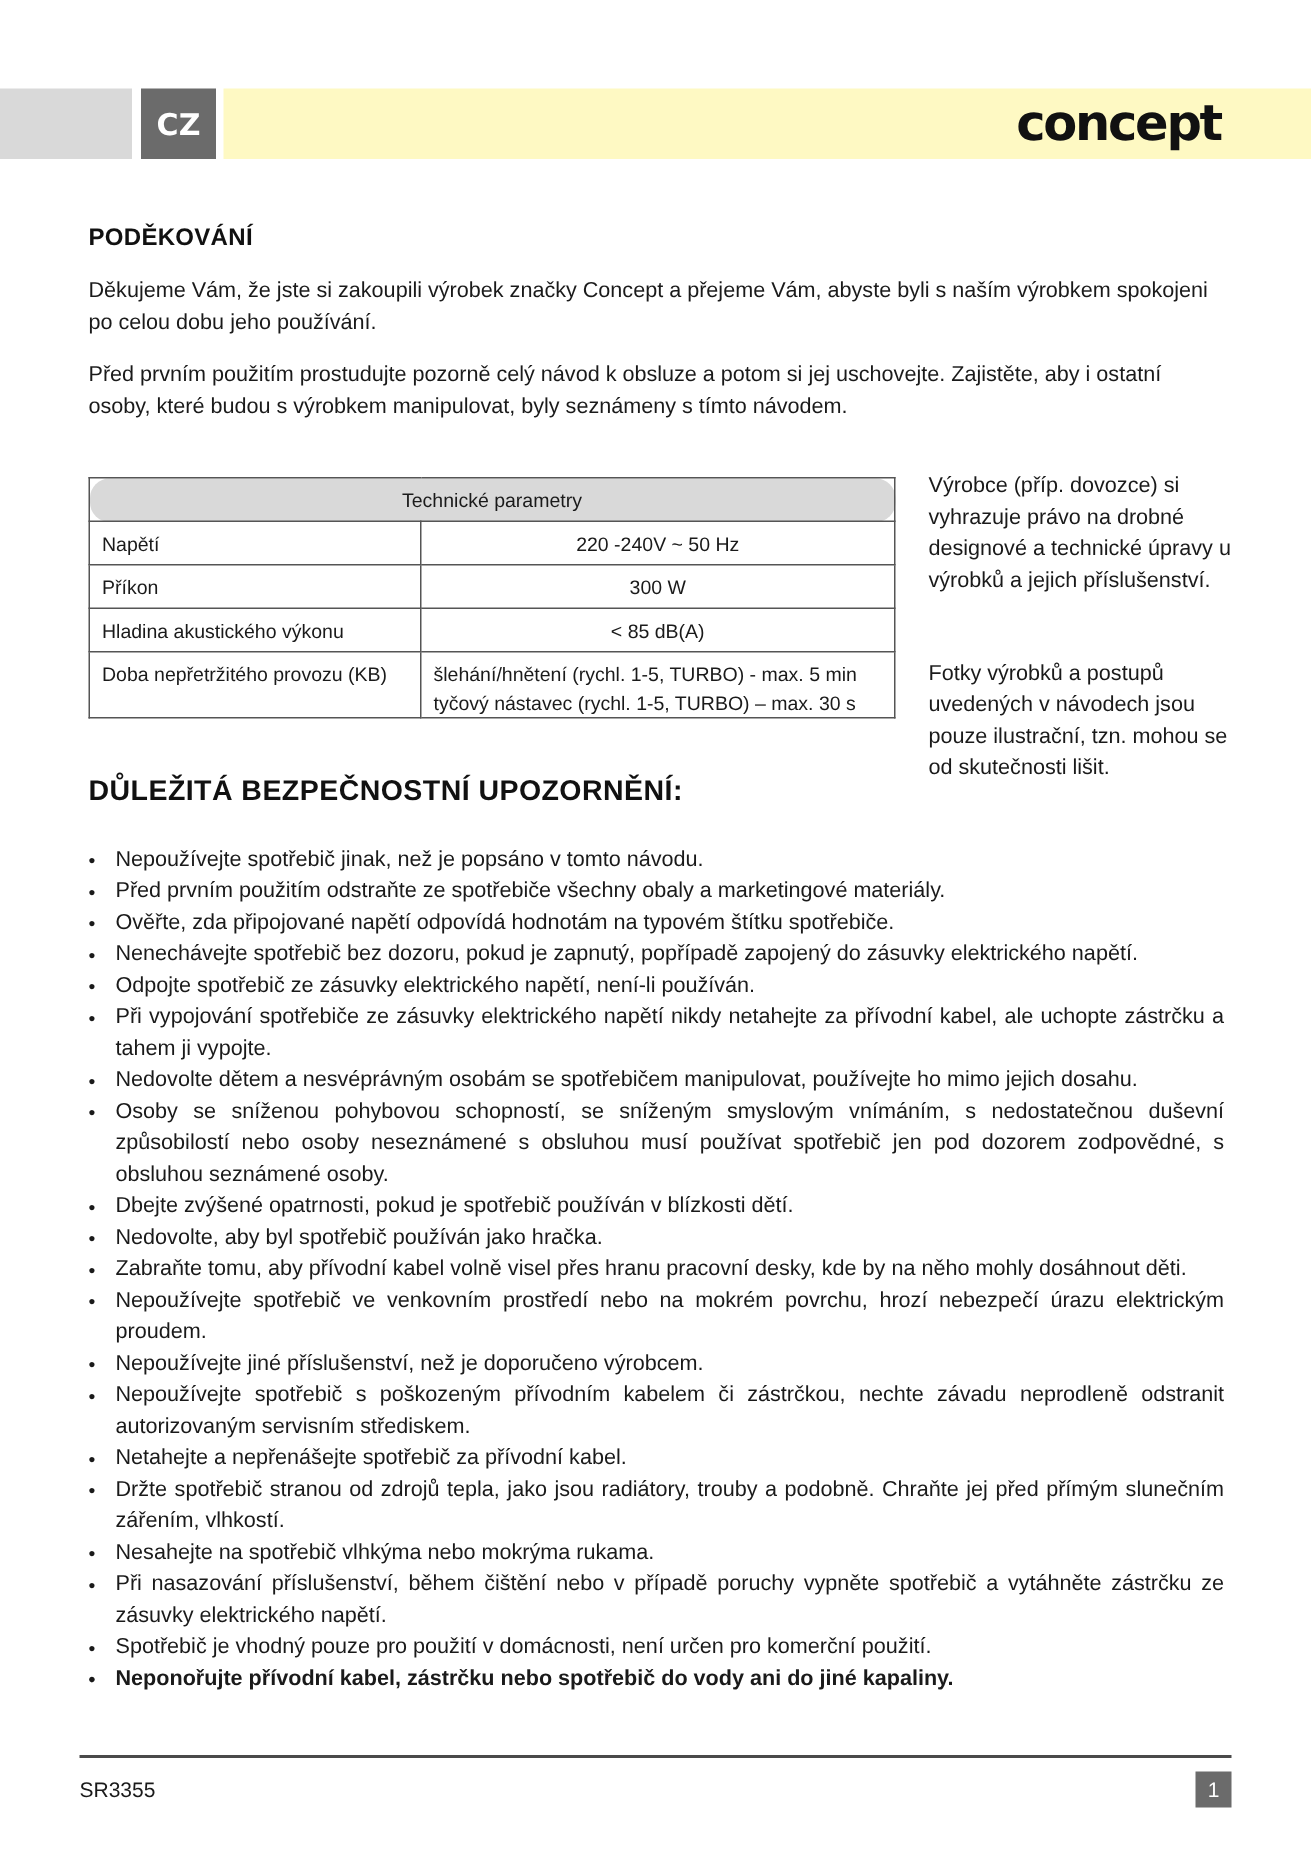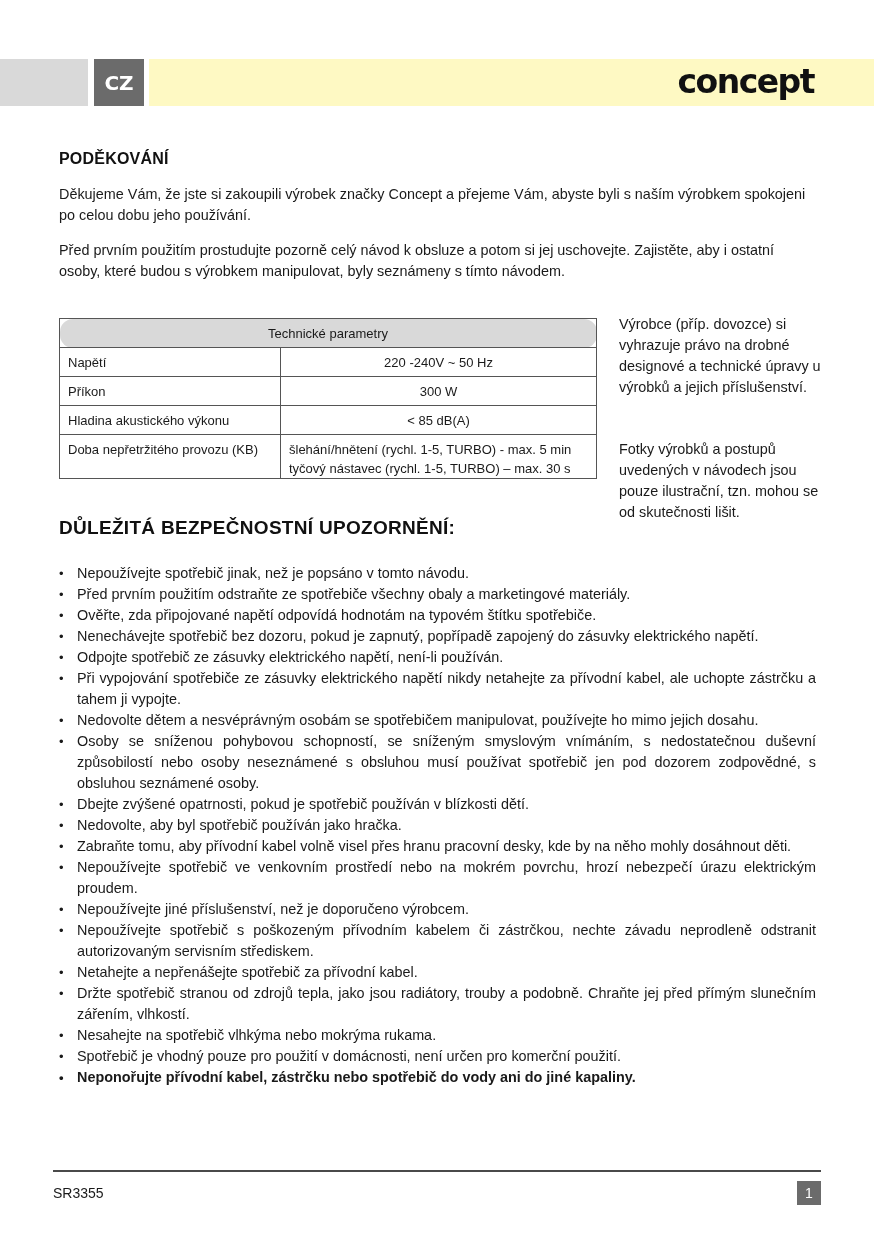--- a/index.html
+++ b/index.html
@@ -98,19 +98,20 @@
   <li>Osoby se sníženou pohybovou schopností, se sníženým smyslovým vnímáním, s nedostatečnou duševní způsobilostí nebo osoby neseznámené s obsluhou musí používat spotřebič jen pod dozorem zodpovědné, s obsluhou seznámené osoby.</li>
   <li>Dbejte zvýšené opatrnosti, pokud je spotřebič používán v blízkosti dětí.</li>
   <li>Nedovolte, aby byl spotřebič používán jako hračka.</li>
   <li>Zabraňte tomu, aby přívodní kabel volně visel přes hranu pracovní desky, kde by na něho mohly dosáhnout děti.</li>
   <li>Nepoužívejte spotřebič ve venkovním prostředí nebo na mokrém povrchu, hrozí nebezpečí úrazu elektrickým proudem.</li>
   <li>Nepoužívejte jiné příslušenství, než je doporučeno výrobcem.</li>
   <li>Nepoužívejte spotřebič s poškozeným přívodním kabelem či zástrčkou, nechte závadu neprodleně odstranit autorizovaným servisním střediskem.</li>
   <li>Netahejte a nepřenášejte spotřebič za přívodní kabel.</li>
   <li>Držte spotřebič stranou od zdrojů tepla, jako jsou radiátory, trouby a podobně. Chraňte jej před přímým slunečním zářením, vlhkostí.</li>
   <li>Nesahejte na spotřebič vlhkýma nebo mokrýma rukama.</li>
+  <li>Při nasazování příslušenství, během čištění nebo v případě poruchy vypněte spotřebič a vytáhněte zástrčku ze zásuvky elektrického napětí.</li>
   <li>Spotřebič je vhodný pouze pro použití v domácnosti, není určen pro komerční použití.</li>
   <li class="bold">Neponořujte přívodní kabel, zástrčku nebo spotřebič do vody ani do jiné kapaliny.</li>
 </ul>
 
 <div class="foot-line"></div>
 <div class="model">SR3355</div>
 <div class="pagenum">1</div>
 
 </body></html>

